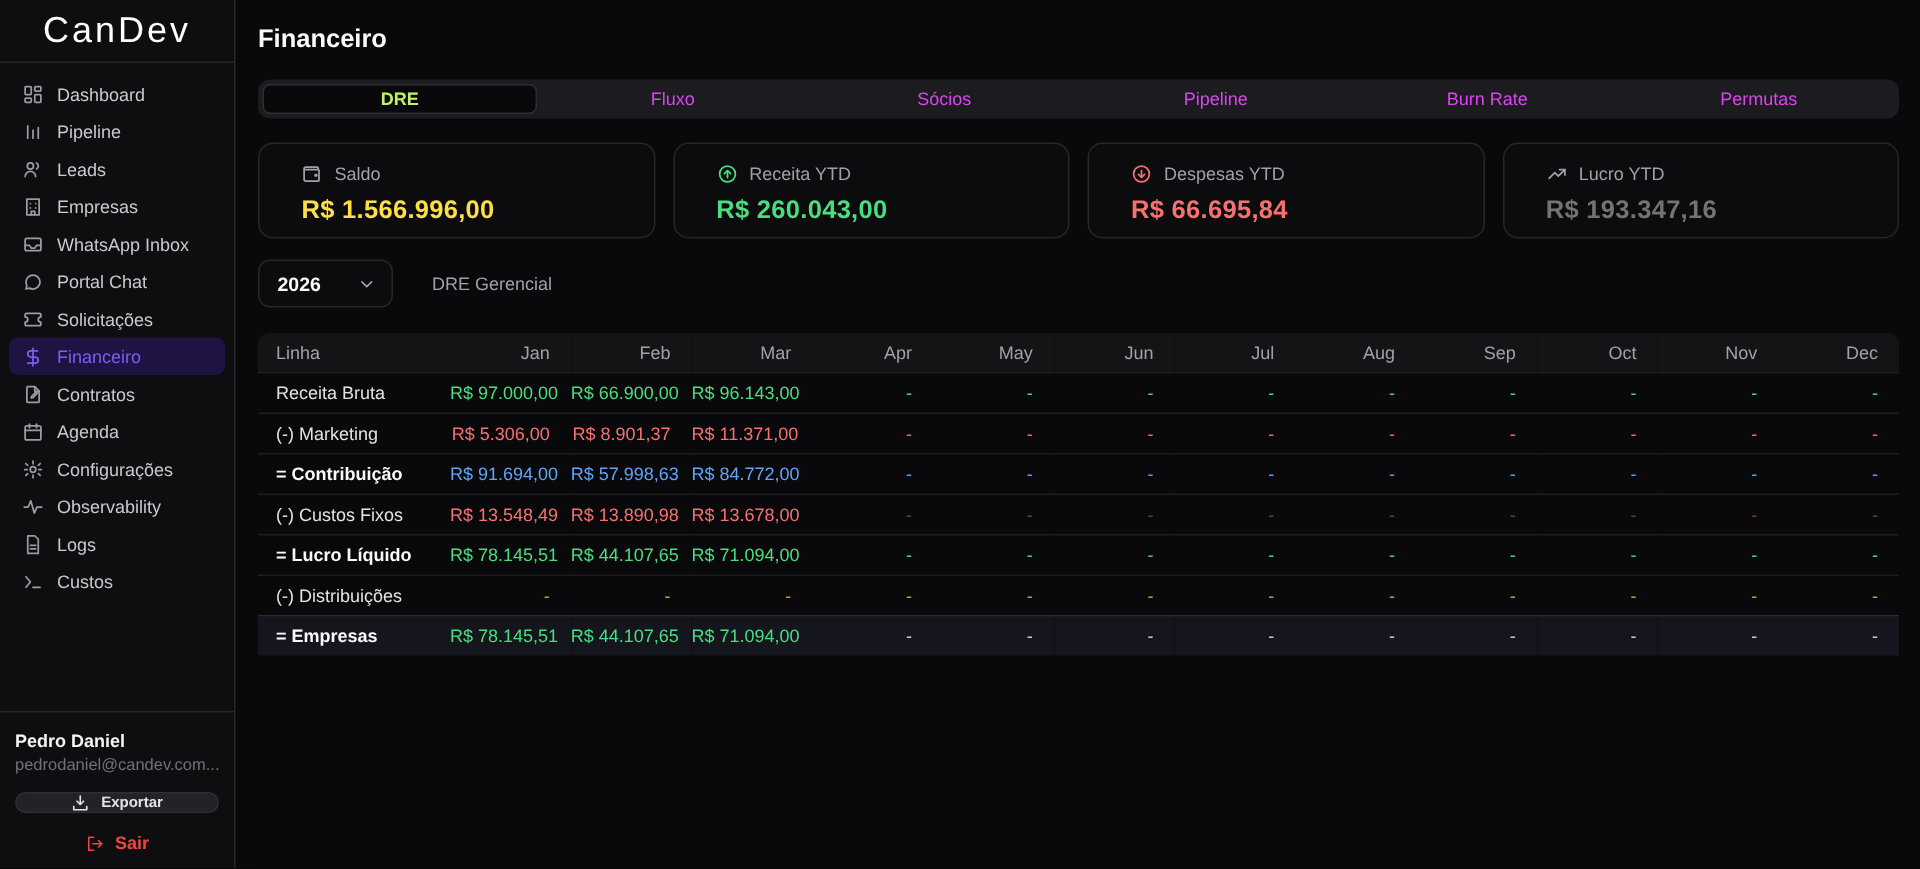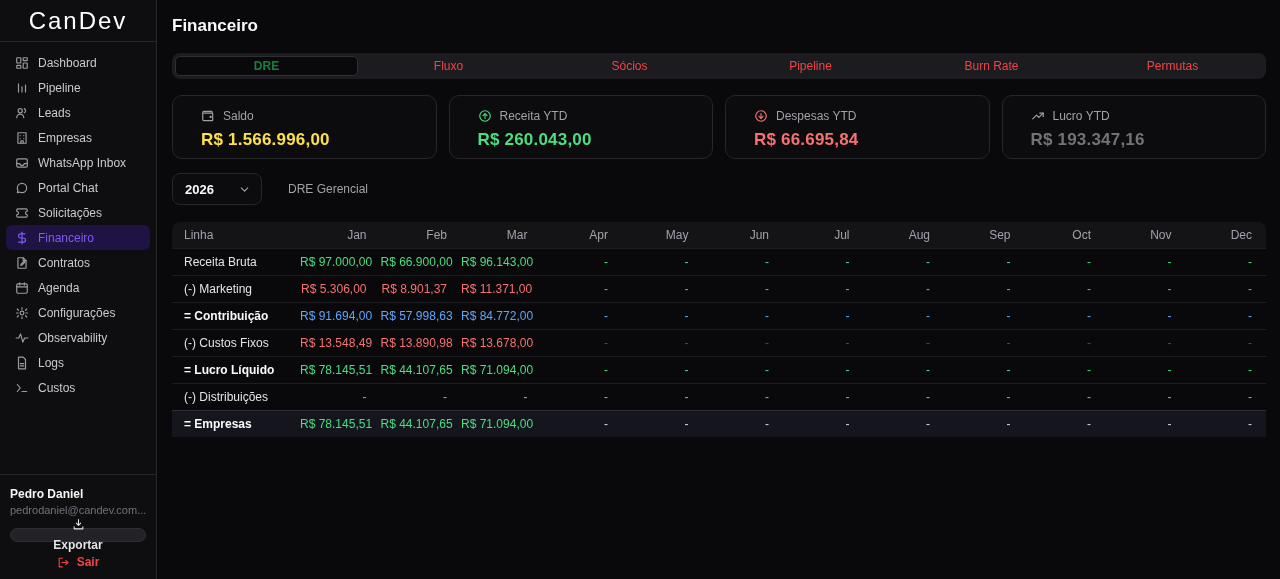--- a/index.html
+++ b/index.html
@@ -12,32 +12,32 @@
   .logo { height:42px; display:flex; align-items:center; justify-content:center; border-bottom:1px solid #26262b; font-size:24px; font-weight:400; letter-spacing:2px; color:#fff; }
   .nav { padding:8px 6px; flex:1 1 auto; overflow:hidden; }
   .nav-item { display:flex; align-items:center; gap:9px; height:25px; padding:0 8px; border-radius:6px; font-size:12px; color:#c9c9cf; cursor:pointer; }
   .nav-item .nicon { width:15px; height:15px; display:flex; align-items:center; justify-content:center; color:#9b9ba3; flex:0 0 auto; }
   .nav-item .nicon svg { width:14px; height:14px; }
   .nav-item.active { background:#1e1343; color:#7d5cf6; }
   .nav-item.active .nicon { color:#7d5cf6; }
   .side-footer { border-top:1px solid #26262b; padding:12px 10px 10px 10px; }
   .uname { font-size:12px; font-weight:700; color:#f4f4f5; }
   .uemail { font-size:11px; color:#71717a; margin-top:3px; white-space:nowrap; overflow:hidden; }
-  .export-btn { margin-top:12px; width:100%; height:14px; background:#232327; border:1px solid #2e2e33; border-radius:7px; color:#e4e4e7; font-size:12px; display:flex; align-items:center; justify-content:center; gap:7px; cursor:pointer; font-family:inherit; font-weight:700;flex-direction:column;}
+  .export-btn { margin-top:12px; width:100%; height:14px; background:#232327; border:1px solid #2e2e33; border-radius:7px; color:#e4e4e7; font-size:10px; display:flex; align-items:center; justify-content:center; gap:7px; cursor:pointer; font-family:inherit; font-weight:700;}
   .export-btn svg { width:13px; height:13px; }
   .logout { margin-top:13px; display:flex; align-items:center; justify-content:center; gap:7px; color:#ef4444; font-size:12px; font-weight:700; cursor:pointer; }
   .logout svg { width:13px; height:13px; }
 
   
   .main { flex:1; padding:12px 14px 0 15px; overflow:hidden; }
   .page-title { font-size:17px; font-weight:700; color:#fafafa; margin:4px 0 17px 0; }
 
   .tabs { display:flex; background:#1c1c20; border-radius:8px; padding:3px; height:26px; align-items:stretch; }
-  .tab { flex:1; display:flex; align-items:center; justify-content:center; font-size:12px; color:#ef4444; border-radius:5px; cursor:pointer; }
-  .tab.active { background:#09090b; color:#15803d; border:1px solid #2e2e33; font-weight:700; }
+  .tab { flex:1; display:flex; align-items:center; justify-content:center; font-size:12px; color:#d946ef; border-radius:5px; cursor:pointer; }
+  .tab.active { background:#09090b; color:#bef264; border:1px solid #2e2e33; font-weight:700; }
 
   .cards { display:grid; grid-template-columns:repeat(4,1fr); gap:12px; margin-top:16px; }
   .card { background:#0c0c0e; border:1px solid #26262b; border-radius:10px; padding:13px 28px; height:64px; }
   .card-top { display:flex; align-items:center; gap:8px; font-size:12px; color:#a1a1aa; }
   .card-top svg { width:14px; height:14px; }
   .card-value { margin-top:7px; font-size:17px; font-weight:700; letter-spacing:.2px; }
 
   .filter-row { display:flex; align-items:center; margin-top:14px; }
   .year-select { width:90px; height:32px; border:1px solid #26262b; border-radius:8px; background:#0c0c0e; display:flex; align-items:center; justify-content:space-between; padding:0 10px 0 12px; cursor:pointer; }
   .year-select .yr { font-size:13px; font-weight:700; color:#fafafa; }

